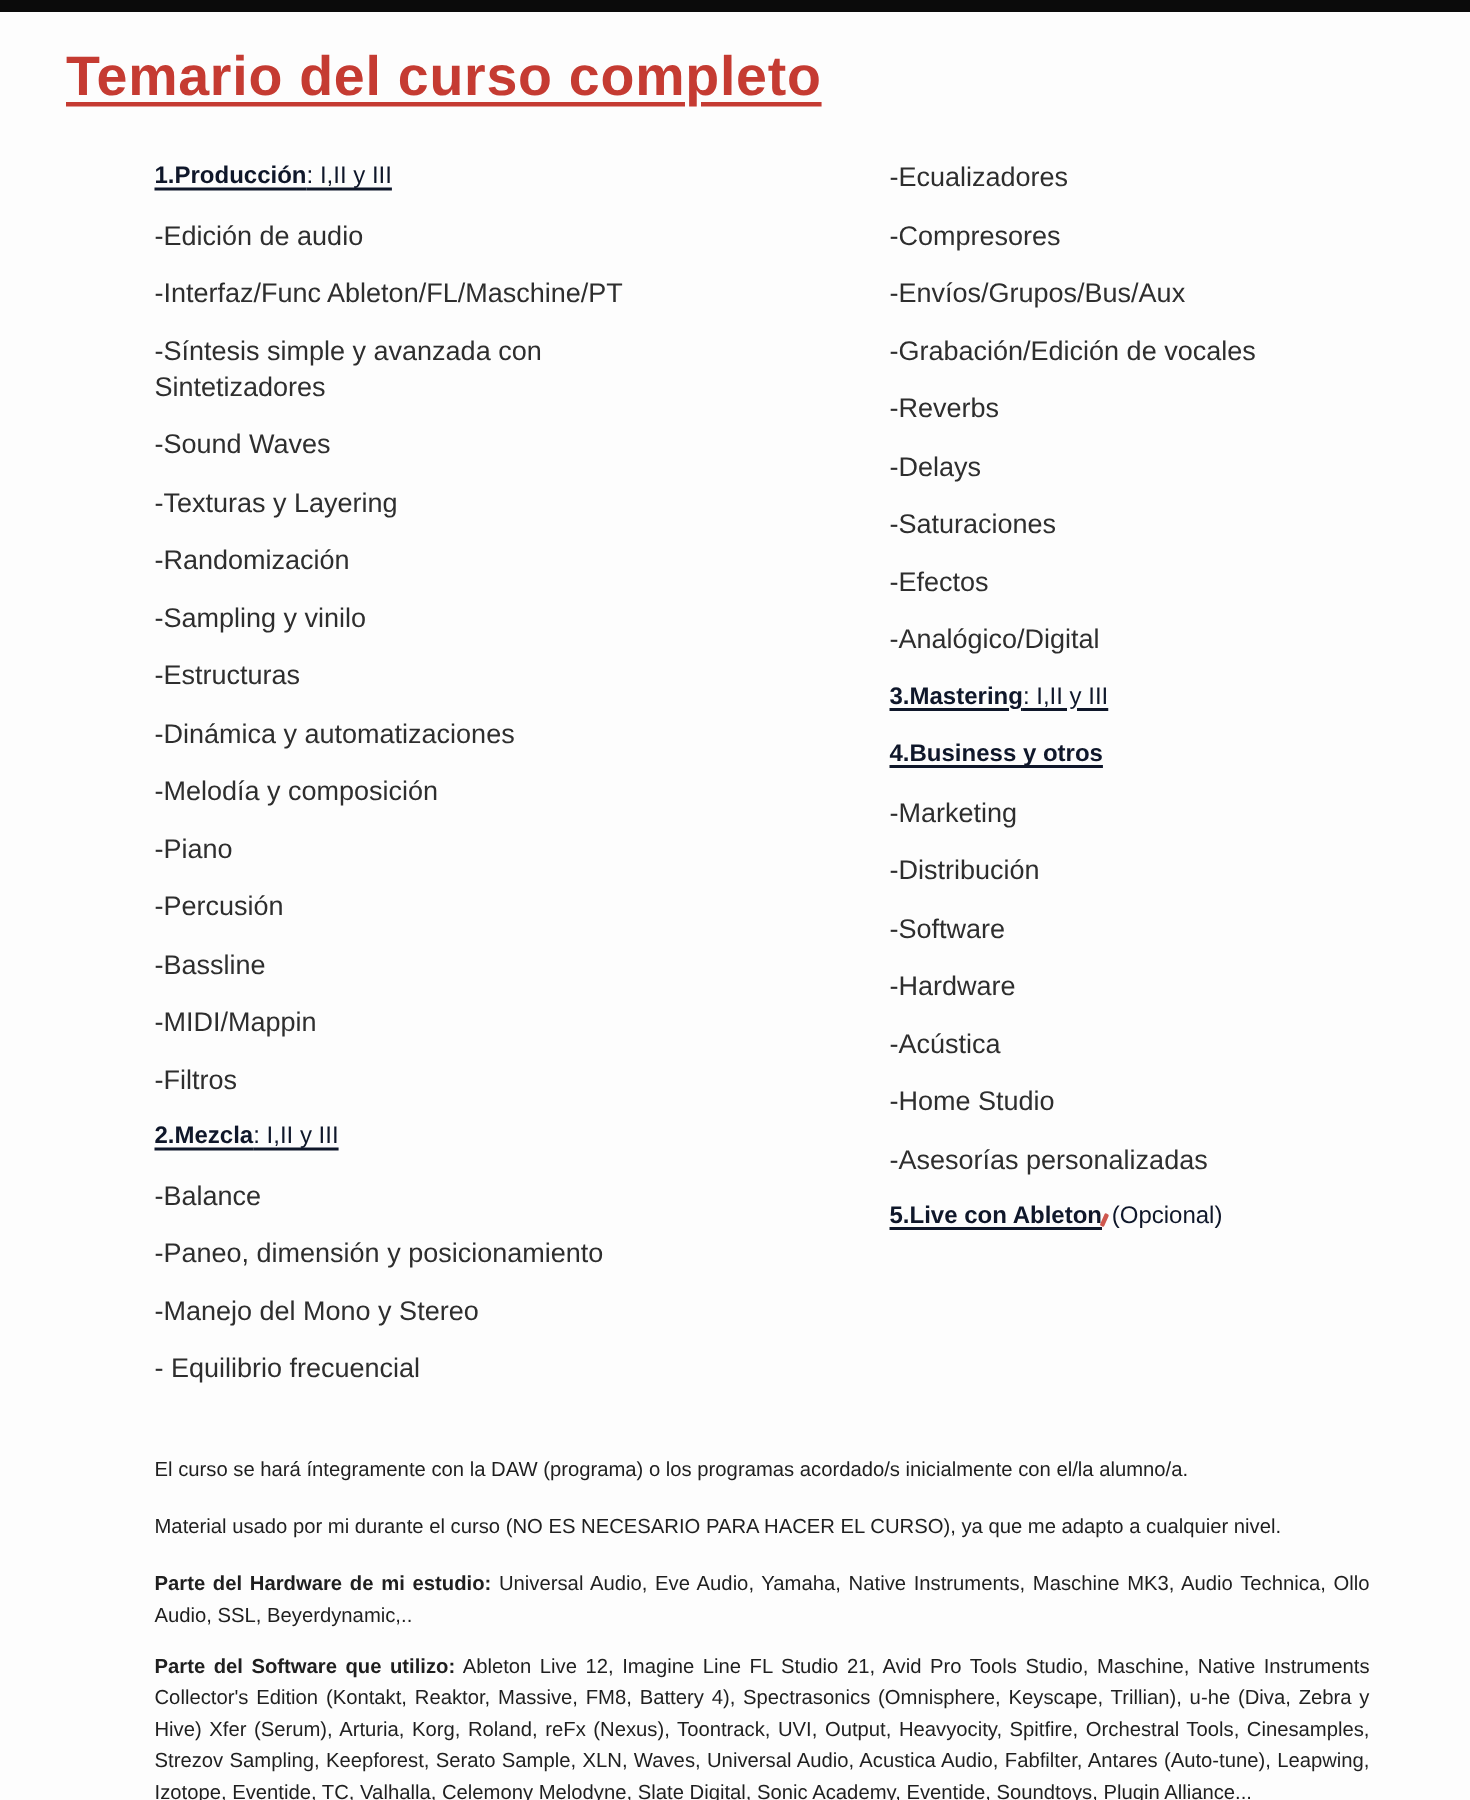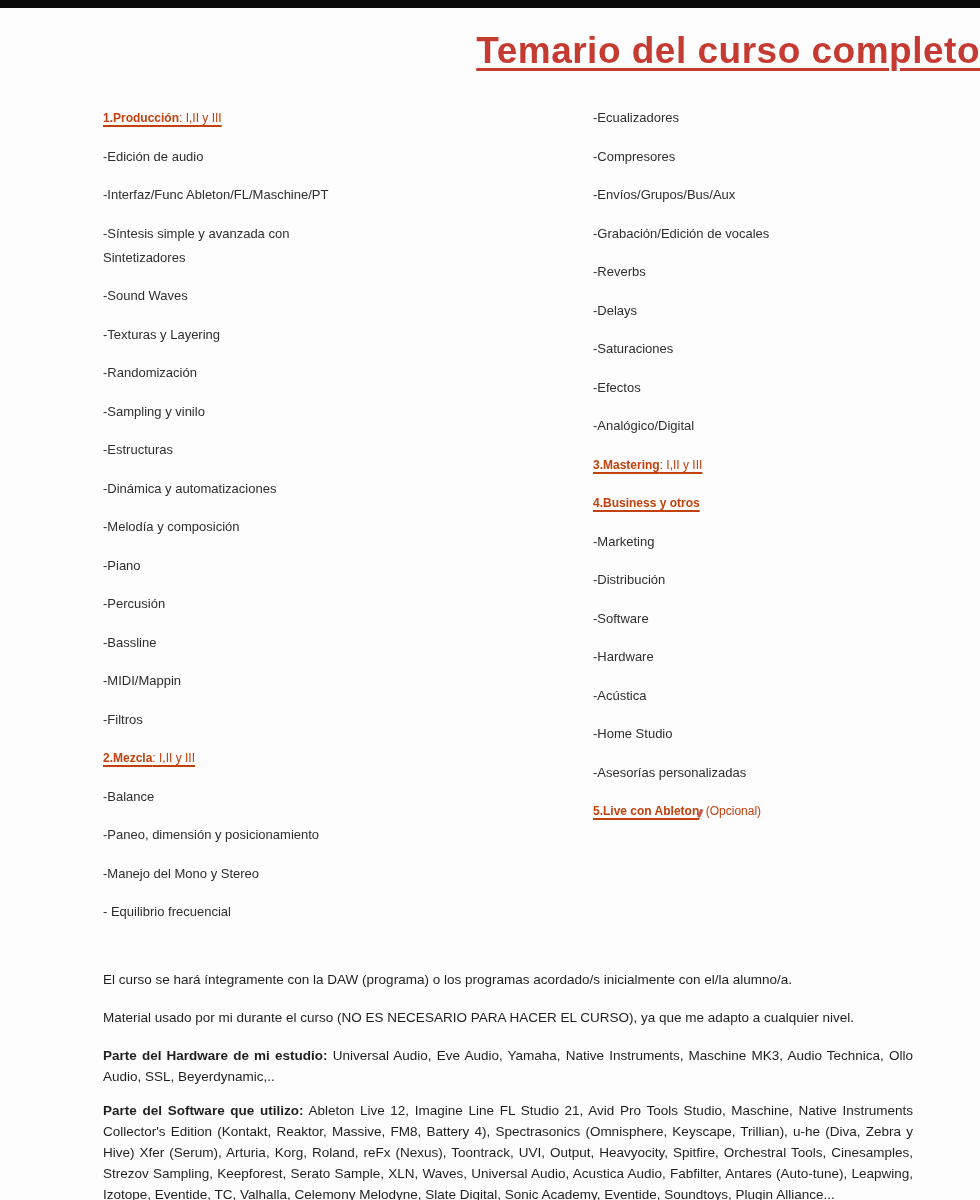--- a/index.html
+++ b/index.html
@@ -18,51 +18,52 @@
     filter: blur(0.3px);
     box-sizing: border-box;
   }
   .top-bar {
     width: 100%;
     height: 8px;
     background: #0b0b0b;
   }
   .doc-title {
     margin: 22px 0 34px 0;
-    text-align: right;
+    text-align: left;
     font-size: 37px;
     font-weight: 600;
     letter-spacing: 0.5px;
     color: #c53b32;
     text-decoration: underline;
     text-decoration-thickness: 2.5px;
     text-underline-offset: 5px;
+    padding-left: 44px;
   }
   .content {
     padding: 0 72px 0 103px;
     box-sizing: border-box;
   }
   .columns {
     display: flex;
     align-items: flex-start;
   }
   .col-left  { width: 432px; flex: 0 0 432px; }
   .col-gap   { width: 58px;  flex: 0 0 58px; }
   .col-right { flex: 1; }
   .item {
-    font-size: 13px;
+    font-size: 18px;
     line-height: 24px;
     margin-bottom: 14.5px;
     white-space: pre-line;
   }
   .heading {
-    font-size: 12px;
+    font-size: 16px;
     line-height: 24px;
     margin-bottom: 14.5px;
-    color: #c2410c;
+    color: #0f172a;
   }
   .heading .b { font-weight: 700; }
   .heading.u-all {
     text-decoration: underline;
     text-decoration-thickness: 1.5px;
     text-underline-offset: 3px;
   }
   .heading.u-bold-only .b {
     text-decoration: underline;
     text-decoration-thickness: 1.5px;

